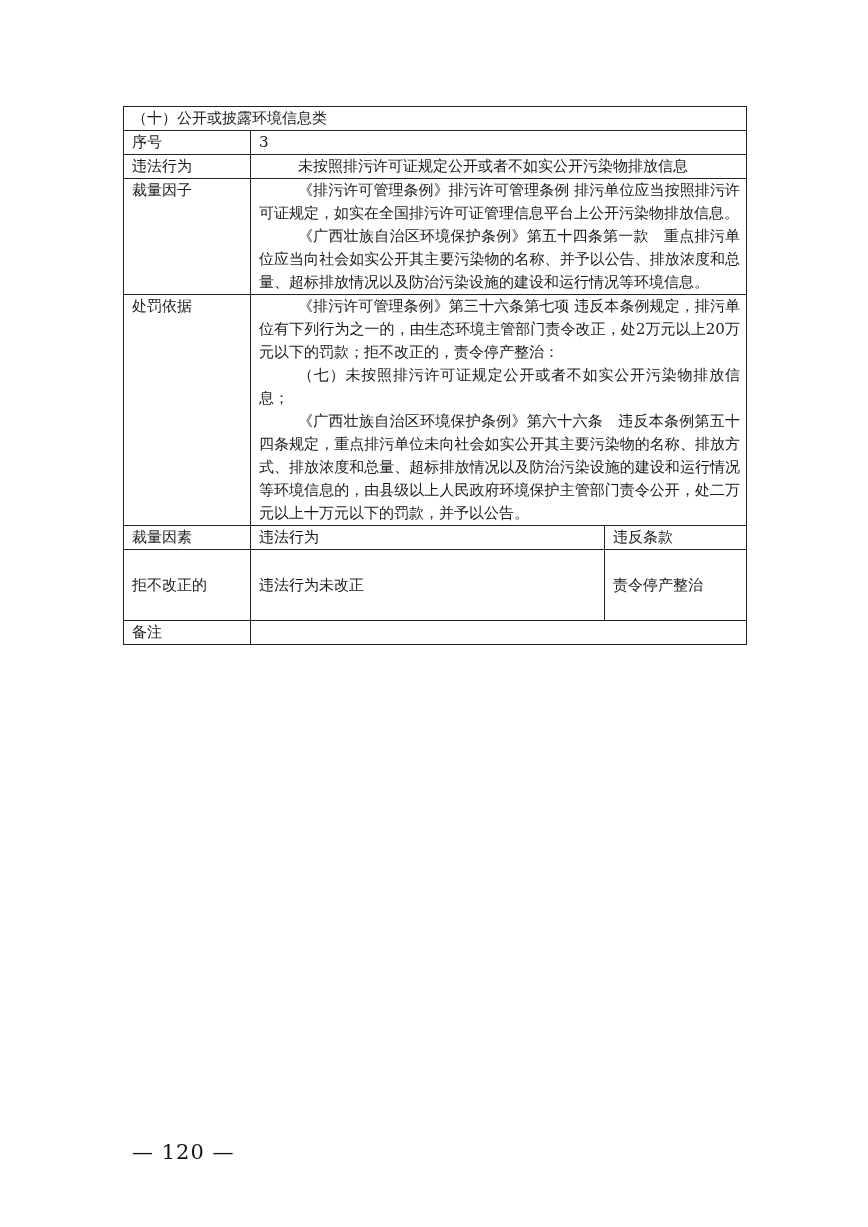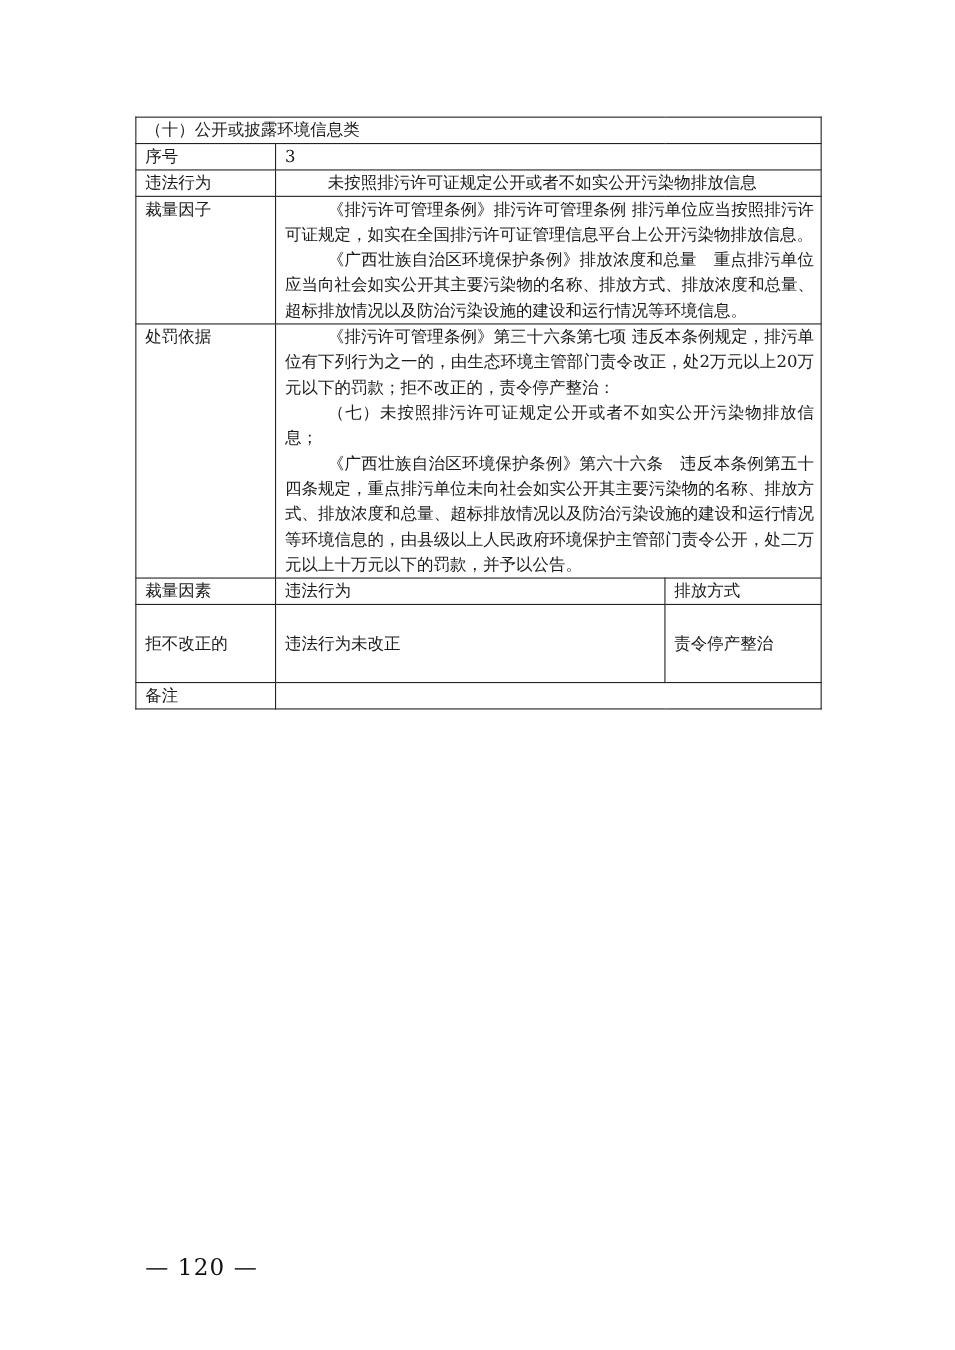--- a/index.html
+++ b/index.html
@@ -39,35 +39,35 @@
     <tr>
       <td class="label">违法行为</td>
       <td colspan="2">
         <p class="para">未按照排污许可证规定公开或者不如实公开污染物排放信息</p>
       </td>
     </tr>
     <tr>
       <td class="label">裁量因子</td>
       <td colspan="2">
         <p class="para">《排污许可管理条例》排污许可管理条例 排污单位应当按照排污许可证规定，如实在全国排污许可证管理信息平台上公开污染物排放信息。</p>
-        <p class="para">《广西壮族自治区环境保护条例》排放浓度和总量　重点排污单位应当向社会如实公开其主要污染物的名称、排放方式、排放浓度和总量、超标排放情况以及防治污染设施的建设和运行情况等环境信息。</p>
+        <p class="para">《广西壮族自治区环境保护条例》第五十四条第一款　重点排污单位应当向社会如实公开其主要污染物的名称、并予以公告、排放浓度和总量、超标排放情况以及防治污染设施的建设和运行情况等环境信息。</p>
       </td>
     </tr>
     <tr>
       <td class="label">处罚依据</td>
       <td colspan="2">
         <p class="para">《排污许可管理条例》第三十六条第七项 违反本条例规定，排污单位有下列行为之一的，由生态环境主管部门责令改正，处2万元以上20万元以下的罚款；拒不改正的，责令停产整治：</p>
         <p class="para">（七）未按照排污许可证规定公开或者不如实公开污染物排放信息；</p>
         <p class="para">《广西壮族自治区环境保护条例》第六十六条　违反本条例第五十四条规定，重点排污单位未向社会如实公开其主要污染物的名称、排放方式、排放浓度和总量、超标排放情况以及防治污染设施的建设和运行情况等环境信息的，由县级以上人民政府环境保护主管部门责令公开，处二万元以上十万元以下的罚款，并予以公告。</p>
       </td>
     </tr>
     <tr class="r-seq">
       <td class="label">裁量因素</td>
       <td>违法行为</td>
-      <td class="c3">排放方式</td>
+      <td class="c3">违反条款</td>
     </tr>
     <tr class="r-mid">
       <td class="label">拒不改正的</td>
       <td>违法行为未改正</td>
       <td class="c3">责令停产整治</td>
     </tr>
     <tr class="r-note">
       <td class="label">备注</td>
       <td colspan="2"></td>
     </tr>

